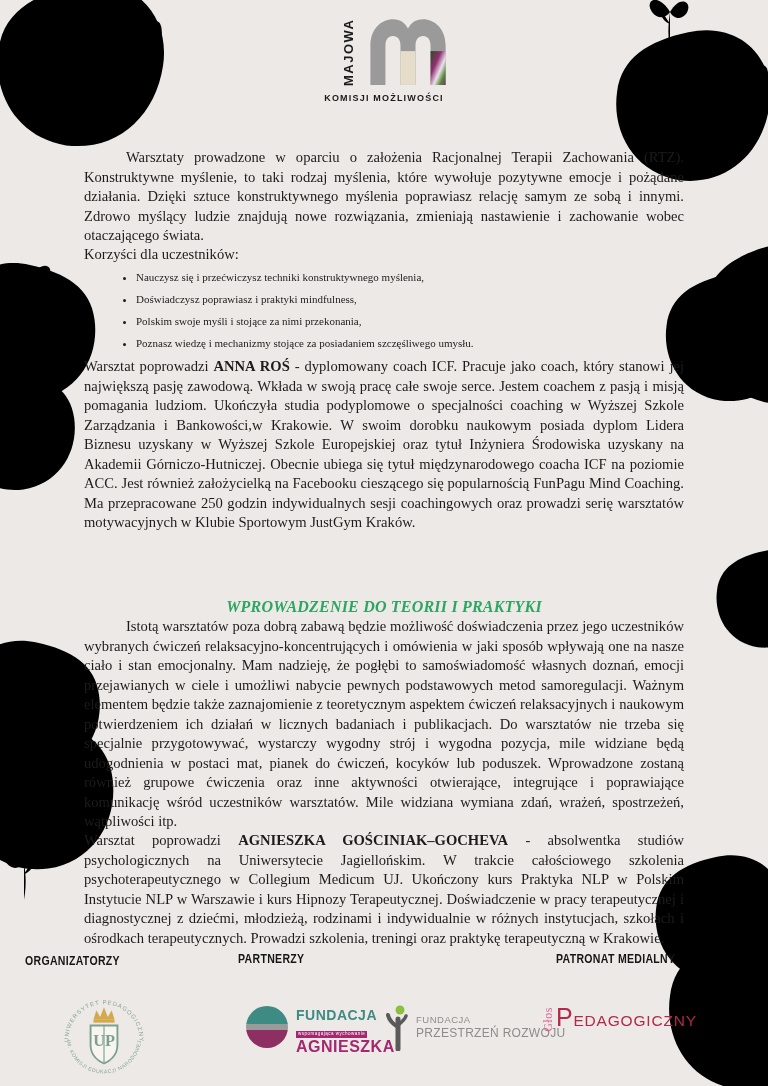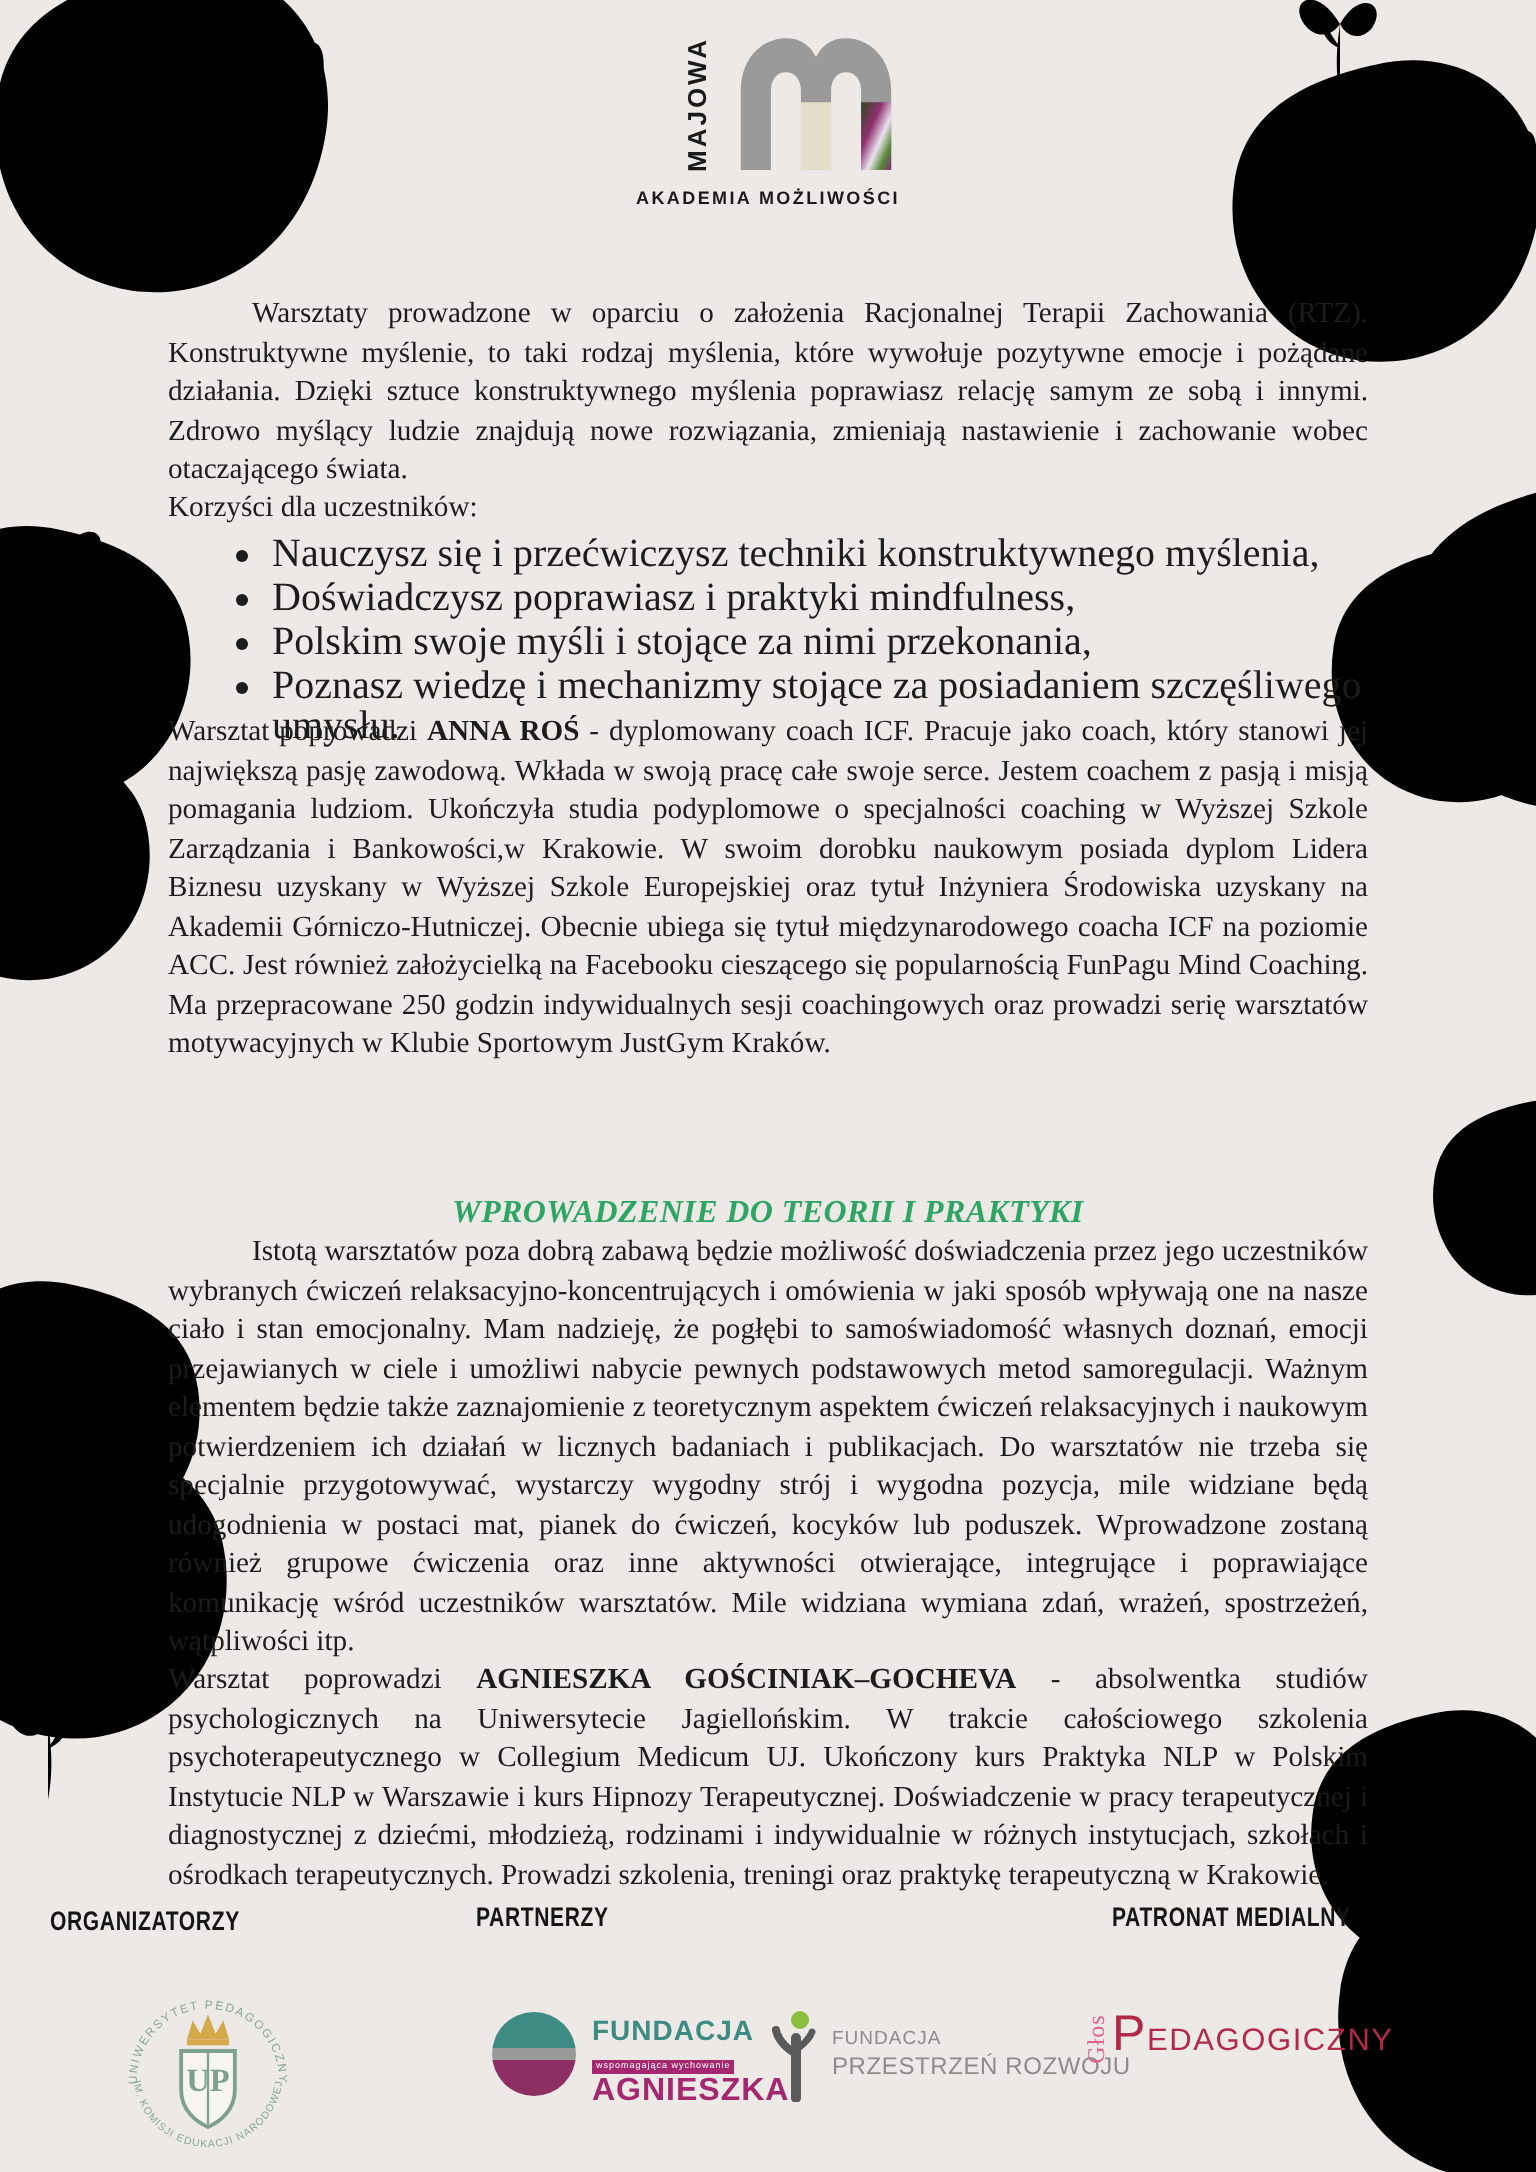--- a/index.html
+++ b/index.html
@@ -7,21 +7,21 @@
         overflow:hidden;font-family:"Liberation Serif",serif;color:var(--ink,#1C1C1C);}
   .abs{position:absolute;}
   
   .col{left:84px;width:600px;}
   .para{font-size:14.6px;line-height:19.5px;text-align:justify;margin:0;}
   .indent{text-indent:42px;}
   .bold{font-weight:bold;}
   h1.head,h2.head{margin:0;width:100%;text-align:center;
        font-family:"Liberation Serif",serif;font-style:italic;font-weight:bold;
        font-size:16px;color:var(--accent,#2EA562);letter-spacing:.2px;}
-  .benefits{margin:0;padding-left:52px;font-size:20px;line-height:20px;}
+  .benefits{margin:0;padding-left:52px;font-size:11px;line-height:20px;}
   .benefits li{margin-bottom:2px;}
   
   .logo-wrap{left:50%;transform:translateX(-50%);top:4px;width:160px;text-align:center;}
   .logo-sub{font-family:"Liberation Sans",sans-serif;font-size:9px;font-weight:bold;
             letter-spacing:1.2px;color:#1a1a1a;margin-top:1px;}
   
   .flabel{font-family:"Liberation Sans",sans-serif;font-weight:bold;font-size:13.5px;
           color:#151515;letter-spacing:.4px;transform:scaleX(.78);transform-origin:left;white-space:nowrap;}
   .arch-text{font-family:"Liberation Sans",sans-serif;line-height:1;}
   .arch-l1{color:#3D8B82;font-weight:bold;font-size:14px;letter-spacing:.5px;}
@@ -130,21 +130,21 @@
           <stop offset="1" stop-color="#7A2F6E"></stop>
         </linearGradient>
       </defs>
       <text transform="translate(44,82) rotate(-90)" font-family="Liberation Sans, sans-serif" font-size="13" font-weight="bold" letter-spacing="1.5" fill="#1a1a1a">MAJOWA</text>
       <g transform="translate(52,2) scale(0.94)">
         <path fill="#9A9A9A" d="M10,84 V42 C10,24 22,14 34,14 C42,14 47,18 50,24 C53,18 58,14 66,14 C78,14 90,24 90,42 V84 H74 V42 C74,36 71,32 66,32 C61,32 58,36 58,42 V84 H42 V42 C42,36 39,32 34,32 C29,32 26,36 26,42 V84 Z"></path>
         <rect x="42" y="48" width="16" height="36" fill="#E5DCC9"></rect>
         <rect x="74" y="48" width="16" height="36" fill="url(#tulip)"></rect>
       </g>
     </svg>
-    <div class="logo-sub">AKADEMIA MOŻLIWOŚCI</div>
+    <div class="logo-sub">KOMISJI MOŻLIWOŚCI</div>
   </div>
 
 
   <p class="abs col para indent" style="top:148px;">Warsztaty prowadzone w oparciu o założenia Racjonalnej Terapii Zachowania (RTZ). Konstruktywne myślenie, to taki rodzaj myślenia, które wywołuje pozytywne emocje i pożądane działania. Dzięki sztuce konstruktywnego myślenia poprawiasz relację samym ze sobą i innymi. Zdrowo myślący ludzie znajdują nowe rozwiązania, zmieniają nastawienie i zachowanie wobec otaczającego świata.</p>
 
   <p class="abs col para" style="top:245px;">Korzyści dla uczestników:</p>
 
   <ul class="abs col benefits" style="top:267px;">
     <li>Nauczysz się i przećwiczysz techniki konstruktywnego myślenia,</li>
     <li>Doświadczysz poprawiasz i praktyki mindfulness,</li>

